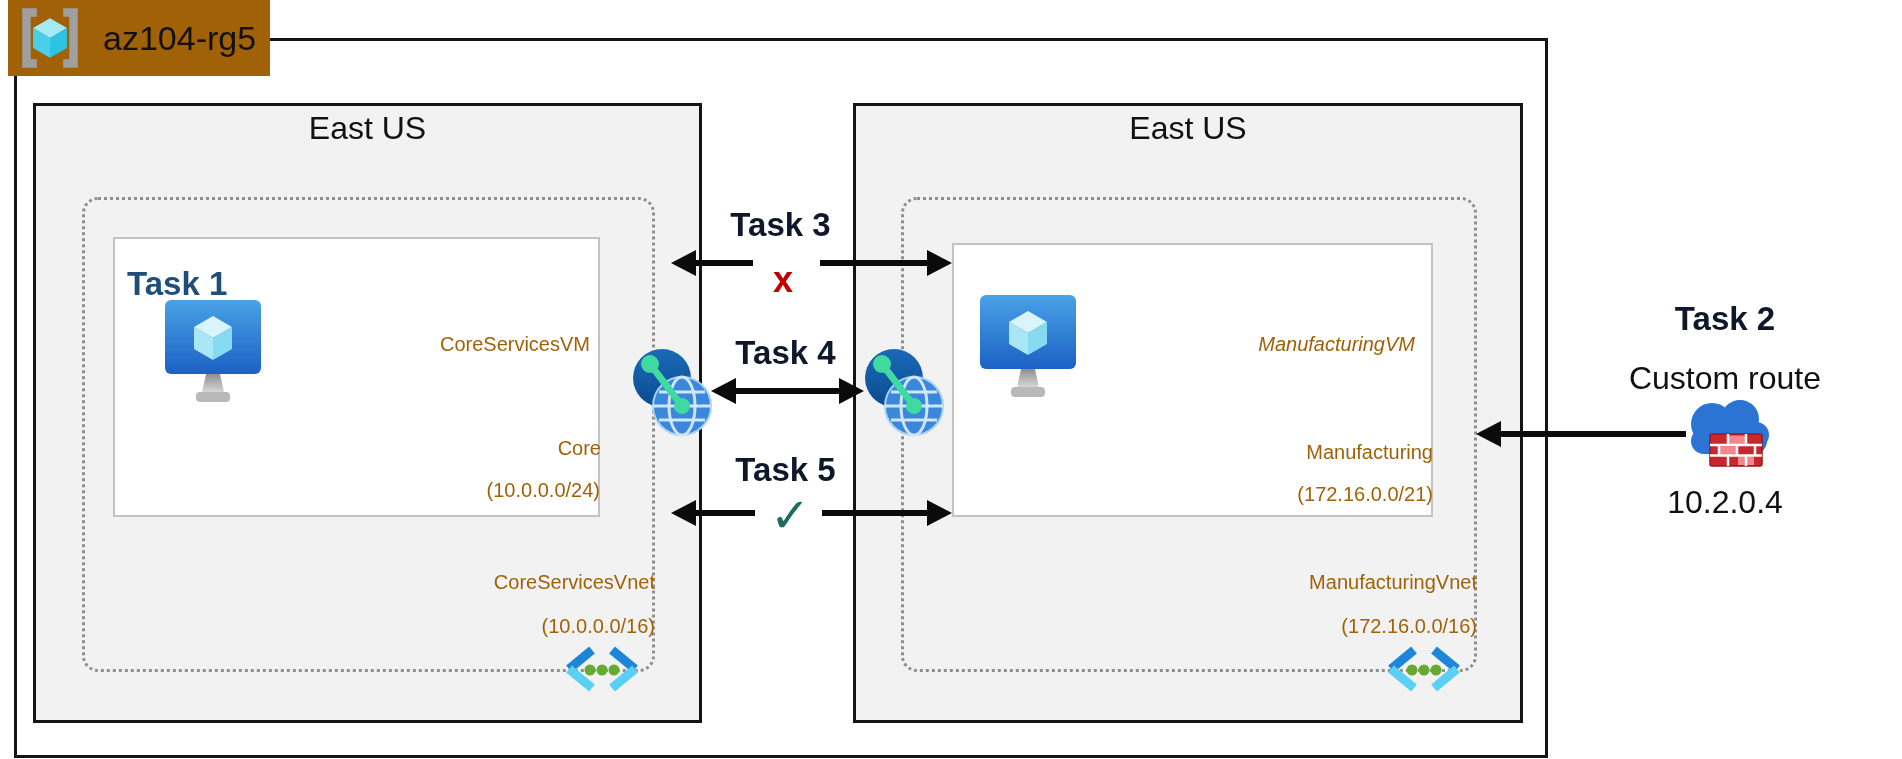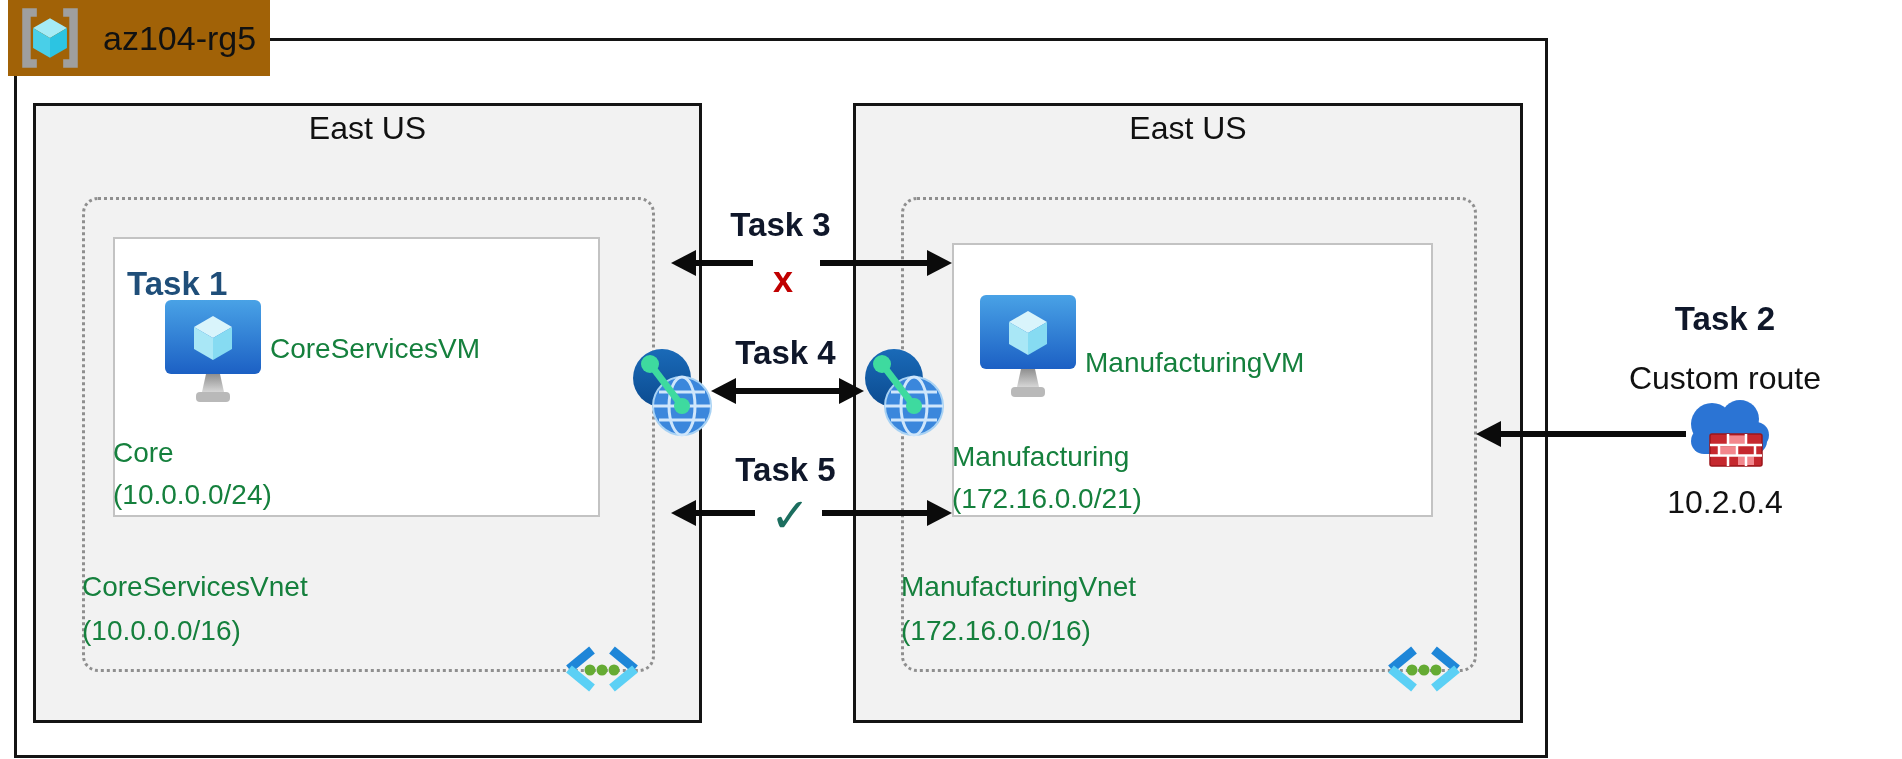--- a/index.html
+++ b/index.html
@@ -14,21 +14,21 @@
            display:flex;align-items:center;gap:19px;padding-left:8px;box-sizing:border-box;}
   .rg-label{font-size:34px;color:#111;white-space:nowrap;}
   
   .region{position:absolute;background:#f2f2f2;border:3px solid #141414;box-sizing:border-box;}
   .region-title{position:absolute;text-align:center;font-size:32px;color:#111;}
   
   .vnet{position:absolute;border:3px dotted #8f8f8f;border-radius:16px;box-sizing:border-box;}
   
   .subnet{position:absolute;background:#ffffff;border:2px solid #c3c3c3;box-sizing:border-box;}
   .task-label{position:absolute;font-size:33px;font-weight:bold;color:#1F4E79;white-space:nowrap;}
-  .body-text{position:absolute;font-size:28px;color:#15803d;text-align:left;white-space:nowrap;}
+  .body-text{position:absolute;font-size:20px;color:#a16207;text-align:right;white-space:nowrap;}
   .mid-label{position:absolute;font-size:33px;font-weight:bold;color:#0f172a;text-align:center;}
   .deny-x{position:absolute;font-size:36px;font-weight:bold;color:#C00000;text-align:center;line-height:1;}
   .allow-check{position:absolute;font-size:48px;color:#1C6E5F;text-align:center;line-height:1;}
   .t6-sub{position:absolute;font-size:32px;color:#111;text-align:center;white-space:nowrap;}
   .overlay{position:absolute;left:0;top:0;pointer-events:none;}
   svg{display:block;}
 </style>
 </head>
 <body>
 
@@ -110,21 +110,21 @@
         </linearGradient>
       </defs>
       <rect x="2" y="0" width="96" height="74" rx="6" fill="url(#vmScrR)"></rect>
       <polygon points="50,16 69,27 50,38 31,27" fill="#d9f4fb"></polygon>
       <polygon points="31,27 50,38 50,60 31,49" fill="#a9e7f6"></polygon>
       <polygon points="69,27 69,49 50,60 50,38" fill="#86dbf2"></polygon>
       <polygon points="43,74 57,74 61,92 39,92" fill="url(#vmStdR)"></polygon>
       <rect x="33" y="92" width="34" height="10" rx="4" fill="#b9b9b9"></rect>
     </svg>
   </span>
-  <div class="body-text" style="left:1085px;top:347px;width:330px;">ManufacturingVM</div>
+  <div class="body-text" style="left:1085px;top:333px;width:330px;font-style:italic;">ManufacturingVM</div>
   <div class="body-text" style="left:952px;top:441px;width:481px;">Manufacturing</div>
   <div class="body-text" style="left:952px;top:483px;width:481px;">(172.16.0.0/21)</div>
   <div class="body-text" style="left:901px;top:571px;width:576px;">ManufacturingVnet</div>
   <div class="body-text" style="left:901px;top:615px;width:576px;">(172.16.0.0/16)</div>
 
   <span class="abs" style="left:1385px;top:646px;">
     <svg width="78" height="46" viewBox="0 0 78 46">
       <line x1="29" y1="4" x2="6" y2="23" stroke="#1e86d8" stroke-width="9"></line>
       <line x1="6" y1="23" x2="29" y2="42" stroke="#5bd0f5" stroke-width="9"></line>
       <line x1="49" y1="4" x2="72" y2="23" stroke="#1e86d8" stroke-width="9"></line>

